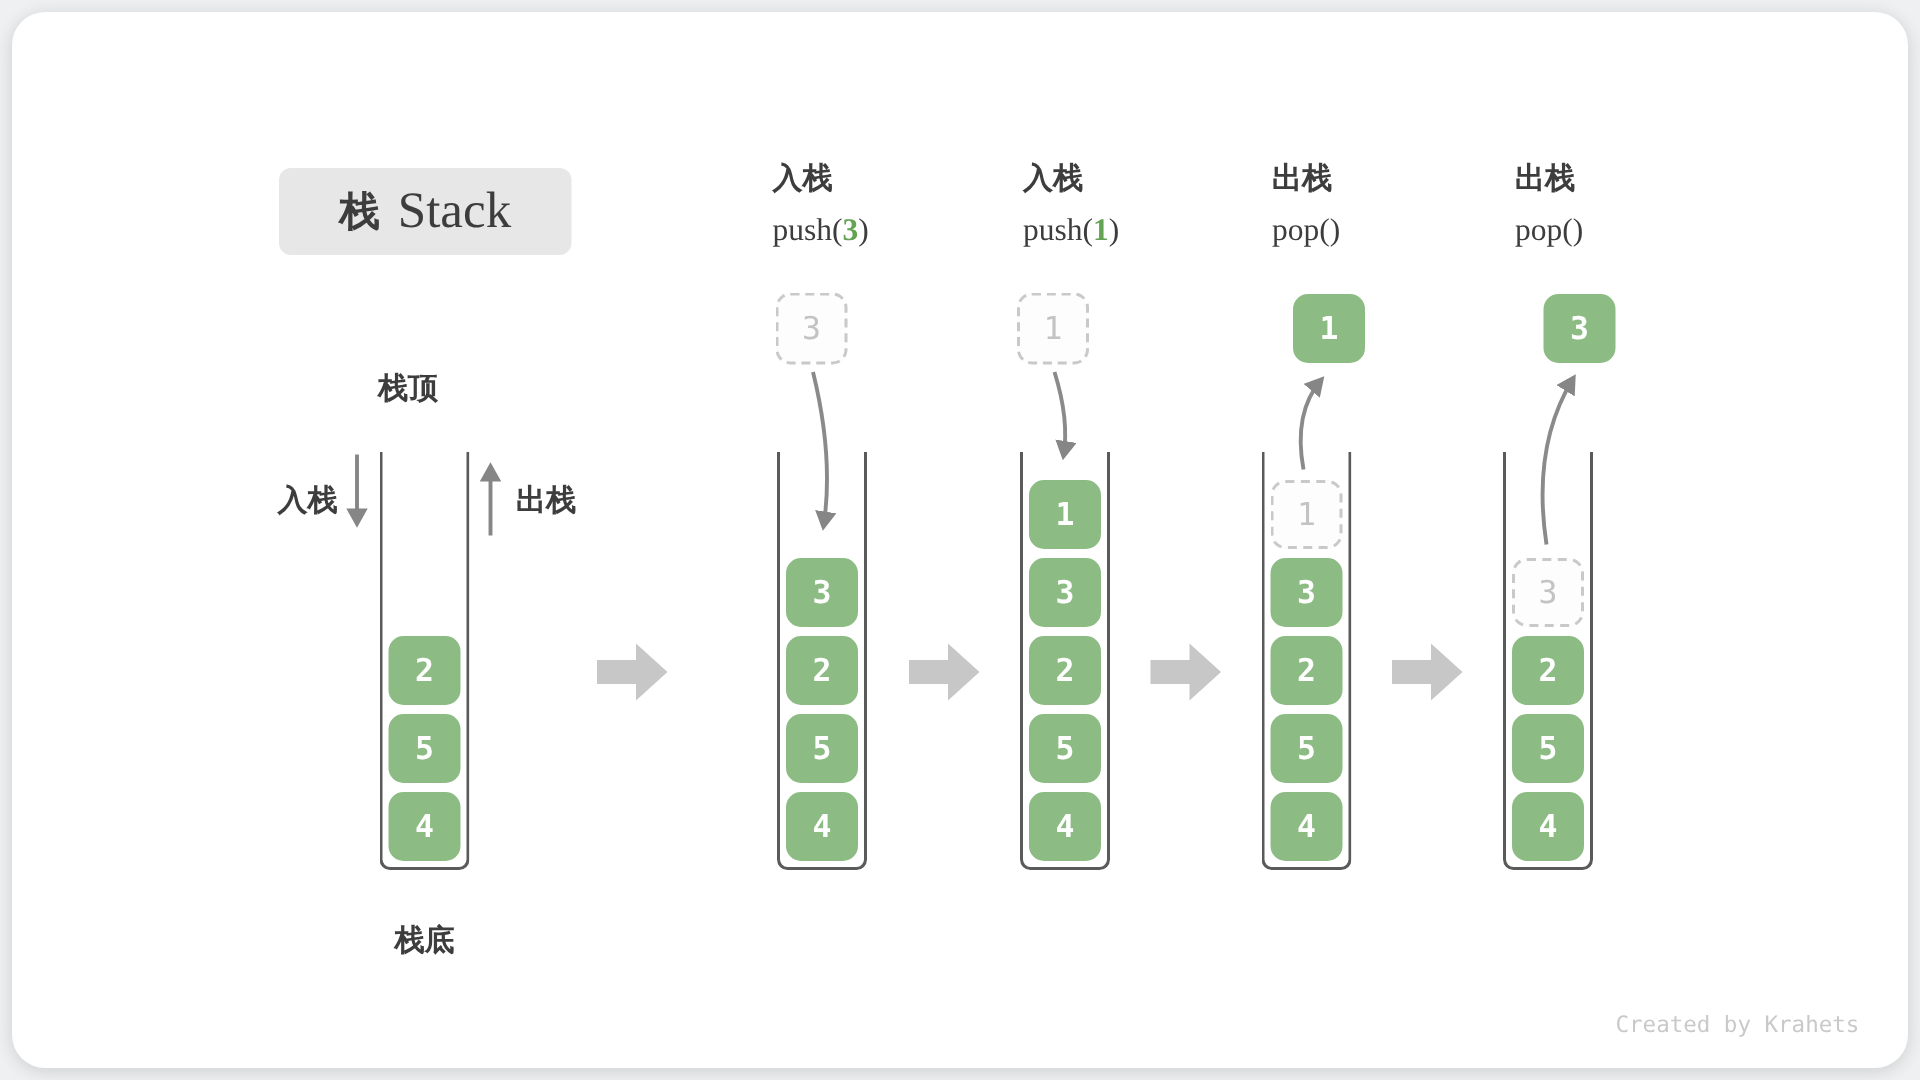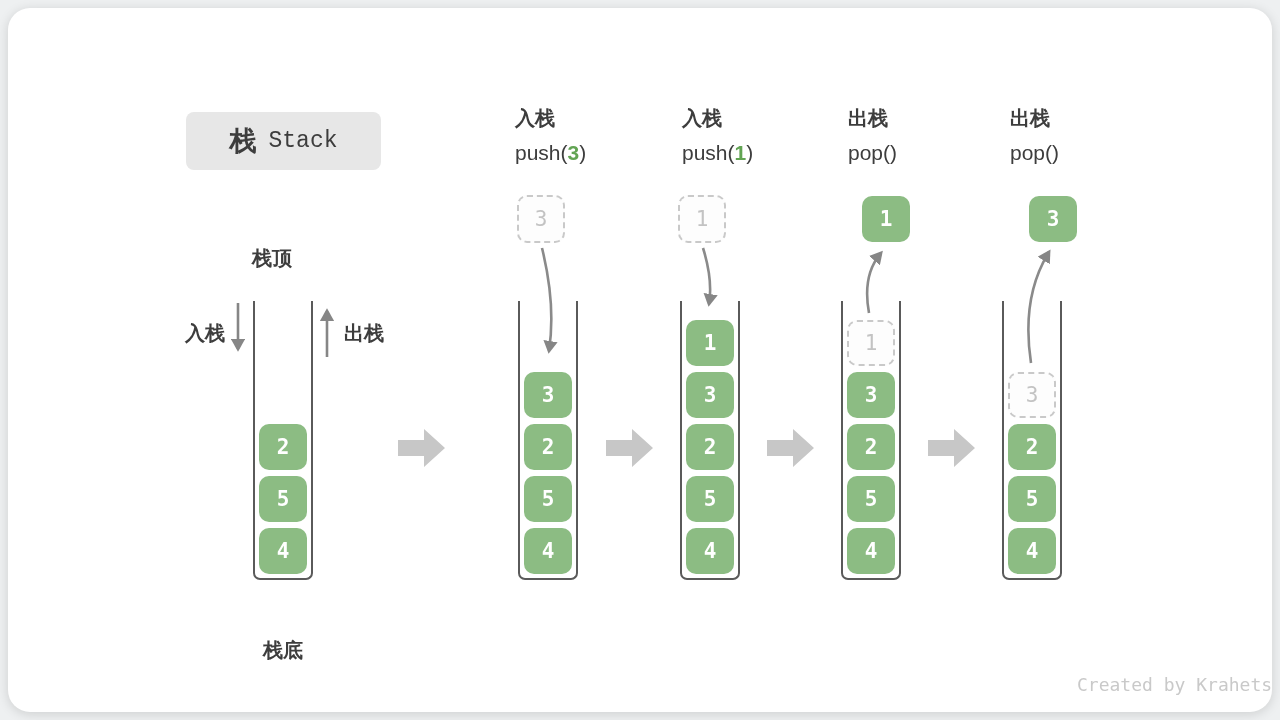--- a/index.html
+++ b/index.html
@@ -16,21 +16,21 @@
   }
 
   
   .title-badge {
     position: absolute; left: 186px; top: 112px; width: 195px; height: 58px;
     background: var(--title_bg); border-radius: 8px;
     display: flex; align-items: center; justify-content: center; gap: 12px;
     color: var(--text_dark);
   }
   .title-zh { font-size: 27px; font-weight: bold; }
-  .title-en { font-size: 23px; font-family: Liberation Mono, monospace; }
+  .title-en { font-size: 34px; font-family: Liberation Serif, serif; }
 
   
   .zh-label {
     position: absolute; color: var(--text_dark);
     font-size: 20px; font-weight: bold; white-space: nowrap;
   }
 
   
   .stack {
     position: absolute; top: 301px; width: 60px; height: 279px;
@@ -69,46 +69,46 @@
     color: var(--ghost_text); box-sizing: border-box;
   }
   .float-solid {
     height: 46px; background: var(--block_green); color: #ffffff; font-weight: bold;
   }
 
   
   .op-header { position: absolute; top: 105px; color: var(--text_dark); }
   .op-label { font-size: 20px; font-weight: bold; line-height: 26px; }
   .op-code {
-    margin-top: 9px; font-family: Liberation Sans, sans-serif;
+    margin-top: 9px; font-family: Liberation Serif, serif;
     font-size: 21px; line-height: 26px;
   }
   .op-code .arg { color: var(--code_arg_green); font-weight: bold; }
 
   
   .watermark {
     position: absolute; left: 1077px; top: 674px;
     font-family: "DejaVu Sans Mono", "Liberation Mono", monospace;
-    font-size: 18px; color: var(--watermark_gray); white-space: nowrap;
+    font-size: 15px; color: var(--watermark_gray); white-space: nowrap;
   }
 
   svg.overlay { position: absolute; left: 0; top: 0; pointer-events: none; }
 </style>
 </head>
 <body>
 
 <div class="card"></div>
 
 <div class="title-badge">
   <span class="title-zh">栈</span>
   <span class="title-en">Stack</span>
 </div>
 
 <div class="zh-label" style="left:252px; top:245px; width:62px; ">栈顶</div>
-<div class="zh-label" style="left:252px; top:637px; width:62px; text-align:center;">栈底</div>
+<div class="zh-label" style="left:252px; top:613px; width:62px; text-align:center;">栈底</div>
 <div class="zh-label" style="left:185px; top:320px;">入栈</div>
 <div class="zh-label" style="left:344px; top:320px;">出栈</div>
 
 <div class="op-header" style="left:515px;">
   <div class="op-label">入栈</div>
   <div class="op-code"><span>push(</span><span class="arg">3</span><span>)</span></div>
 </div>
 <div class="op-header" style="left:682px;">
   <div class="op-label">入栈</div>
   <div class="op-code"><span>push(</span><span class="arg">1</span><span>)</span></div>

